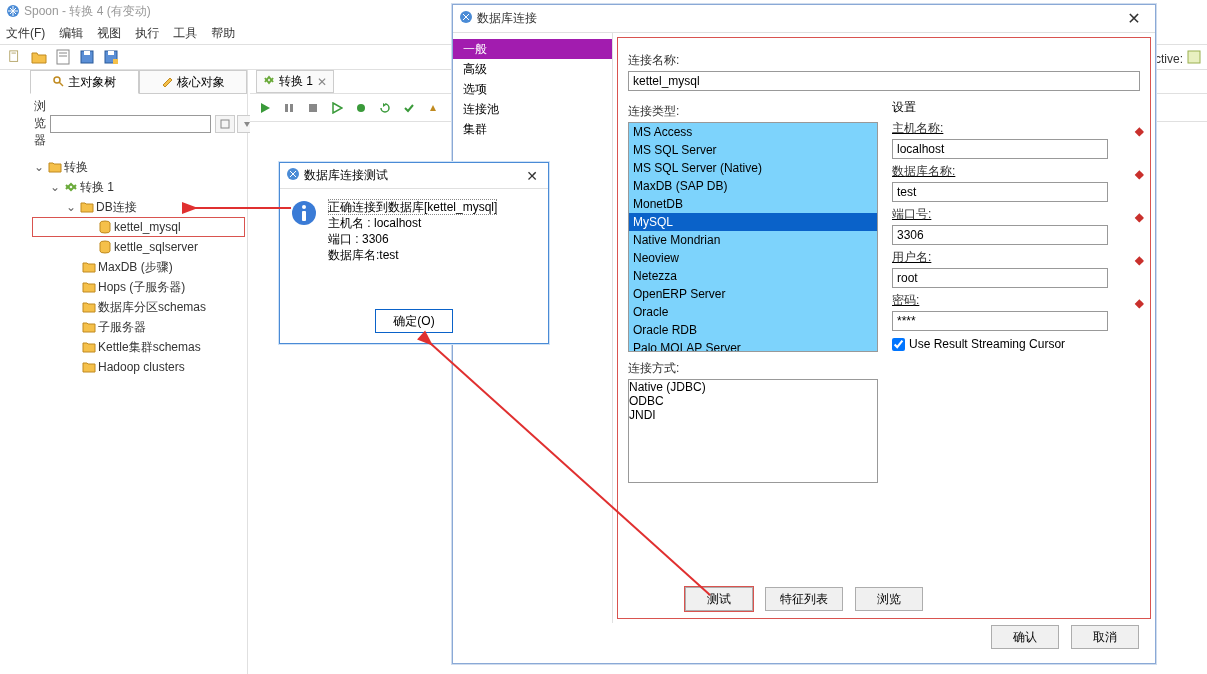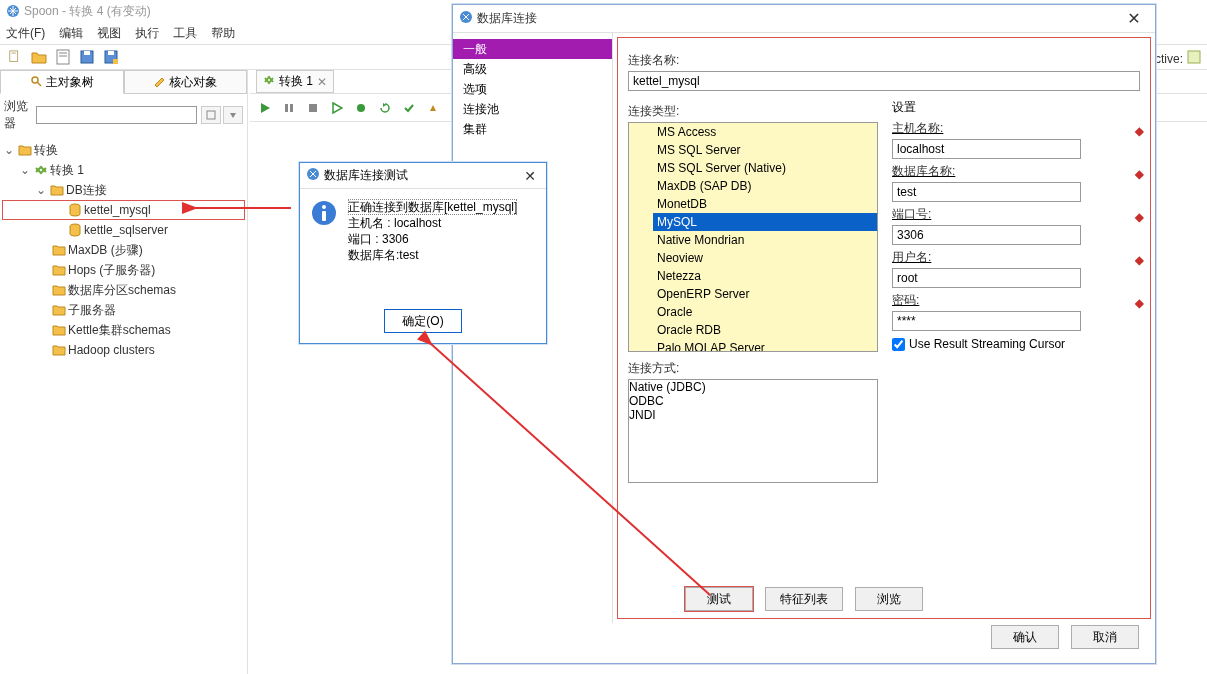--- a/index.html
+++ b/index.html
@@ -14,21 +14,21 @@
 .menubar span { cursor: default; }
 
 
 .toolbar { height: 26px; border-top: 1px solid #e0e0e0; border-bottom: 1px solid #e0e0e0; display: flex; align-items: center; padding: 0 6px; gap: 6px; background: #fff; }
 .toolbar .tb-icon { width: 18px; height: 18px; display: inline-flex; align-items: center; justify-content: center; }
 .folder-icon svg { width: 16px; height: 14px; }
 .doc-icon svg { width: 14px; height: 16px; }
 .right-persp { position: absolute; right: 6px; top: 50px; color: #333; display: flex; align-items: center; gap: 4px; }
 
 
-.left-panel { position: absolute; left: 0; top: 70px; width: 248px; bottom: 0; border-right: 1px solid #e0e0e0; background: #fff; }
+.left-panel { position: absolute; left: 0; top: 70px; width: 248px; bottom: 0; border-right: 1px solid #e0e0e0; background: #fff; padding-left: 30px; }
 .left-tabs { display: flex; height: 24px; }
 .left-tabs .tab { flex: 1; display: flex; align-items: center; justify-content: center; gap: 4px; border: 1px solid #ccc; background: #fafafa; }
 .left-tabs .tab.active { background: #fff; border-bottom-color: #fff; }
 .search-row { display: flex; align-items: center; padding: 4px; gap: 4px; }
 .search-row label { color: #333; }
 .search-row input { flex: 1; border: 1px solid #999; height: 18px; padding: 0 2px; }
 .search-row .btns { display: flex; gap: 2px; }
 .search-row .sbtn { width: 20px; height: 18px; border: 1px solid #ccc; background: #f5f5f5; display: flex; align-items: center; justify-content: center; }
 
 
@@ -54,40 +54,40 @@
 .dlg-conn { position: absolute; left: 452px; top: 4px; width: 704px; height: 660px; background: #fff; border: 1px solid #8aa9d6; box-shadow: 0 0 0 1px #cfdcee; }
 .dlg-titlebar { height: 28px; background: #fff; border-bottom: 1px solid #e0e0e0; display: flex; align-items: center; padding: 0 6px; }
 .dlg-titlebar .t { flex: 1; color: #333; }
 .dlg-titlebar .close { width: 30px; text-align: center; color: #333; font-size: 16px; }
 .dlg-body { display: flex; height: 590px; }
 .dlg-navlist { width: 160px; border-right: 1px solid #e0e0e0; padding-top: 6px; }
 .dlg-navlist .navitem { height: 20px; padding: 0 10px; display: flex; align-items: center; }
 .dlg-navlist .navitem.sel { background: #a21caf; color: #fff; }
 .dlg-main { flex: 1; padding: 10px; position: relative; border: 1px solid #d9534f; margin: 4px; }
 .dlg-main .field-label { margin: 4px 0 2px; color: #333; }
-.dlg-main input[type=text], .dlg-main input[type=password] { width: 189px; height: 20px; border: 1px solid #999; padding: 0 4px; }
+.dlg-main input[type=text], .dlg-main input[type=password] { width: 216px; height: 20px; border: 1px solid #999; padding: 0 4px; }
 .dlg-main .row2 { display: flex; gap: 14px; }
 .col-left { flex: 1; }
 .col-right { width: 248px; }
 .col-right .legend { margin-bottom: 4px; }
 .col-right .setrow { margin-bottom: 4px; position: relative; text-decoration: underline; }
 .col-right .rhomb { color: #c9302c; position: absolute; right: -4px; top: 4px; }
-.listbox { border: 1px solid #999; height: 230px; overflow-y: scroll; background: #fef9c3; padding-left: 24px; }
+.listbox { border: 1px solid #999; height: 230px; overflow-y: scroll; background: #7dd3fc; }
 .listbox .li { height: 18px; padding: 0 4px; display: flex; align-items: center; }
 .listbox .li.sel { background: #0a62c9; color: #fff; }
 .listbox2 { border: 1px solid #999; height: 104px; background: #fff; overflow-y: scroll; }
 .chk { display: flex; align-items: center; gap: 4px; margin-top: 6px; }
 .chk input { width: 13px; height: 13px; }
 .dlg-btnrow { position: absolute; left: 170px; bottom: 52px; display: flex; gap: 12px; }
 .dlg-btnrow2 { position: absolute; right: 16px; bottom: 14px; display: flex; gap: 12px; }
 .wbtn { min-width: 68px; height: 24px; border: 1px solid #adadad; background: #f0f0f0; display: inline-flex; align-items: center; justify-content: center; cursor: default; padding: 0 14px; }
 .wbtn.hl { outline: 1px solid #d9534f; outline-offset: 0; }
 
 
-.dlg-alert { position: absolute; left: 299px; top: 162px; width: 248px; height: 182px; background: #fff; border: 1px solid #4a8bd6; box-shadow: 0 0 0 1px #cfe2f7; }
+.dlg-alert { position: absolute; left: 279px; top: 162px; width: 270px; height: 182px; background: #fff; border: 1px solid #4a8bd6; box-shadow: 0 0 0 1px #cfe2f7; }
 .dlg-alert .atb { height: 26px; background: #fff; border-bottom: 1px solid #e0e0e0; display: flex; align-items: center; padding: 0 6px; }
 .dlg-alert .atb .t { flex: 1; }
 .dlg-alert .abody { display: flex; padding: 10px; gap: 10px; }
 .dlg-alert .info-icon { width: 28px; height: 28px; }
 .dlg-alert .msg { line-height: 16px; }
 .dlg-alert .abtn-row { position: absolute; bottom: 10px; left: 0; right: 0; display: flex; justify-content: center; }
 .dlg-alert .abtn { min-width: 78px; height: 24px; border: 1px solid #0a62c9; background: #fff; display: inline-flex; align-items: center; justify-content: center; }
 
 
 .arrow { position: absolute; pointer-events: none; }

